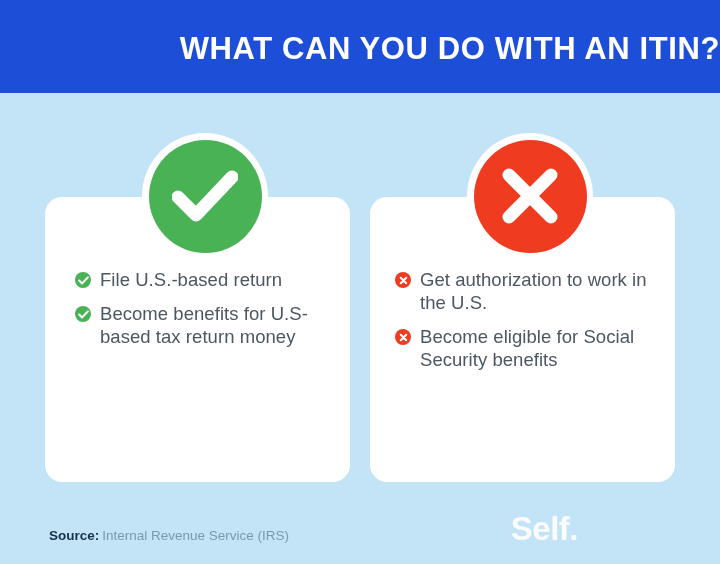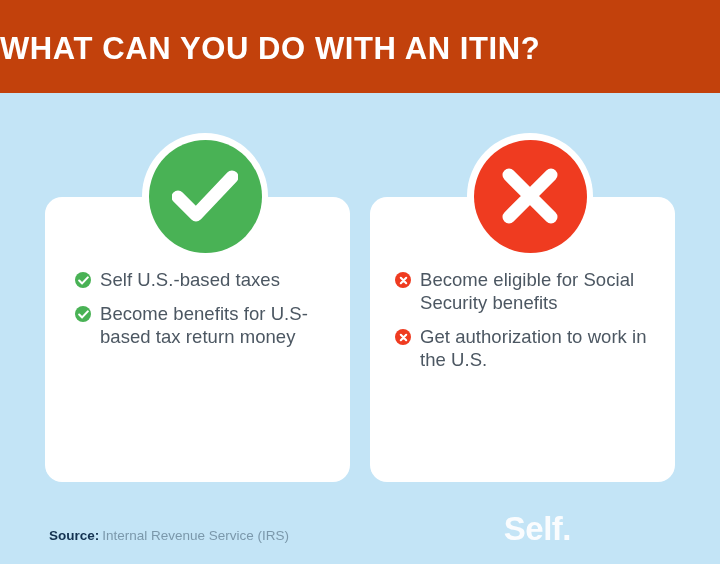--- a/index.html
+++ b/index.html
@@ -22,24 +22,24 @@
     box-sizing: border-box;
   }
 
   
   .header-band {
     position: absolute;
     left: 0;
     top: 0;
     width: 720px;
     height: 93px;
-    background: #c2410c;
-    display: flex;
-    align-items: center;
-    justify-content: flex-start;
+    background: #1d4ed8;
+    display: flex;
+    align-items: center;
+    justify-content: flex-end;
   }
   .header-title {
     color: #ffffff;
     font-size: 31px;
     font-weight: bold;
     letter-spacing: 0.6px;
     text-align: center;
     white-space: nowrap;
     line-height: 1;
     margin-top: 4px;
@@ -147,21 +147,21 @@
   .source-label {
     color: #133150;
     font-weight: bold;
   }
   .source-value {
     color: #7b98ab;
     margin-left: 3px;
   }
   .brand-logo {
     position: absolute;
-    right: 41px;
+    right: 34px;
     top: 13px;
     color: #ffffff;
     font-size: 33px;
     font-weight: bold;
     letter-spacing: -0.5px;
     line-height: 1;
     opacity: 0.92;
   }
 </style>
 </head>
@@ -188,21 +188,21 @@
     </div>
 
     <div class="bullet-list left">
 
       <div class="bullet-item">
         <span class="bullet-icon green">
           <svg width="11" height="9" viewBox="0 0 11 9" aria-hidden="true">
             <path d="M1.2 4.6 L4.1 7.4 L9.8 1.4" fill="none" stroke="#ffffff" stroke-width="2.1" stroke-linecap="round" stroke-linejoin="round"></path>
           </svg>
         </span>
-        <span class="bullet-text">Self U.S.-based taxes</span>
+        <span class="bullet-text">File U.S.-based return</span>
       </div>
 
       <div class="bullet-item">
         <span class="bullet-icon green">
           <svg width="11" height="9" viewBox="0 0 11 9" aria-hidden="true">
             <path d="M1.2 4.6 L4.1 7.4 L9.8 1.4" fill="none" stroke="#ffffff" stroke-width="2.1" stroke-linecap="round" stroke-linejoin="round"></path>
           </svg>
         </span>
         <span class="bullet-text">Become benefits for U.S-based tax return money</span>
       </div>
@@ -222,30 +222,30 @@
     </div>
 
     <div class="bullet-list right">
 
       <div class="bullet-item">
         <span class="bullet-icon red">
           <svg width="9" height="9" viewBox="0 0 9 9" aria-hidden="true">
             <path d="M1.8 1.8 L7.2 7.2 M7.2 1.8 L1.8 7.2" fill="none" stroke="#ffffff" stroke-width="2.1" stroke-linecap="round"></path>
           </svg>
         </span>
-        <span class="bullet-text">Become eligible for Social Security benefits</span>
+        <span class="bullet-text">Get authorization to work in the U.S.</span>
       </div>
 
       <div class="bullet-item">
         <span class="bullet-icon red">
           <svg width="9" height="9" viewBox="0 0 9 9" aria-hidden="true">
             <path d="M1.8 1.8 L7.2 7.2 M7.2 1.8 L1.8 7.2" fill="none" stroke="#ffffff" stroke-width="2.1" stroke-linecap="round"></path>
           </svg>
         </span>
-        <span class="bullet-text">Get authorization to work in the U.S.</span>
+        <span class="bullet-text">Become eligible for Social Security benefits</span>
       </div>
 
 
     </div>
 
   </div>
 
   <div class="footer">
     <div class="source-line">
       <span class="source-label">Source:</span><span class="source-value">Internal Revenue Service (IRS)</span>

